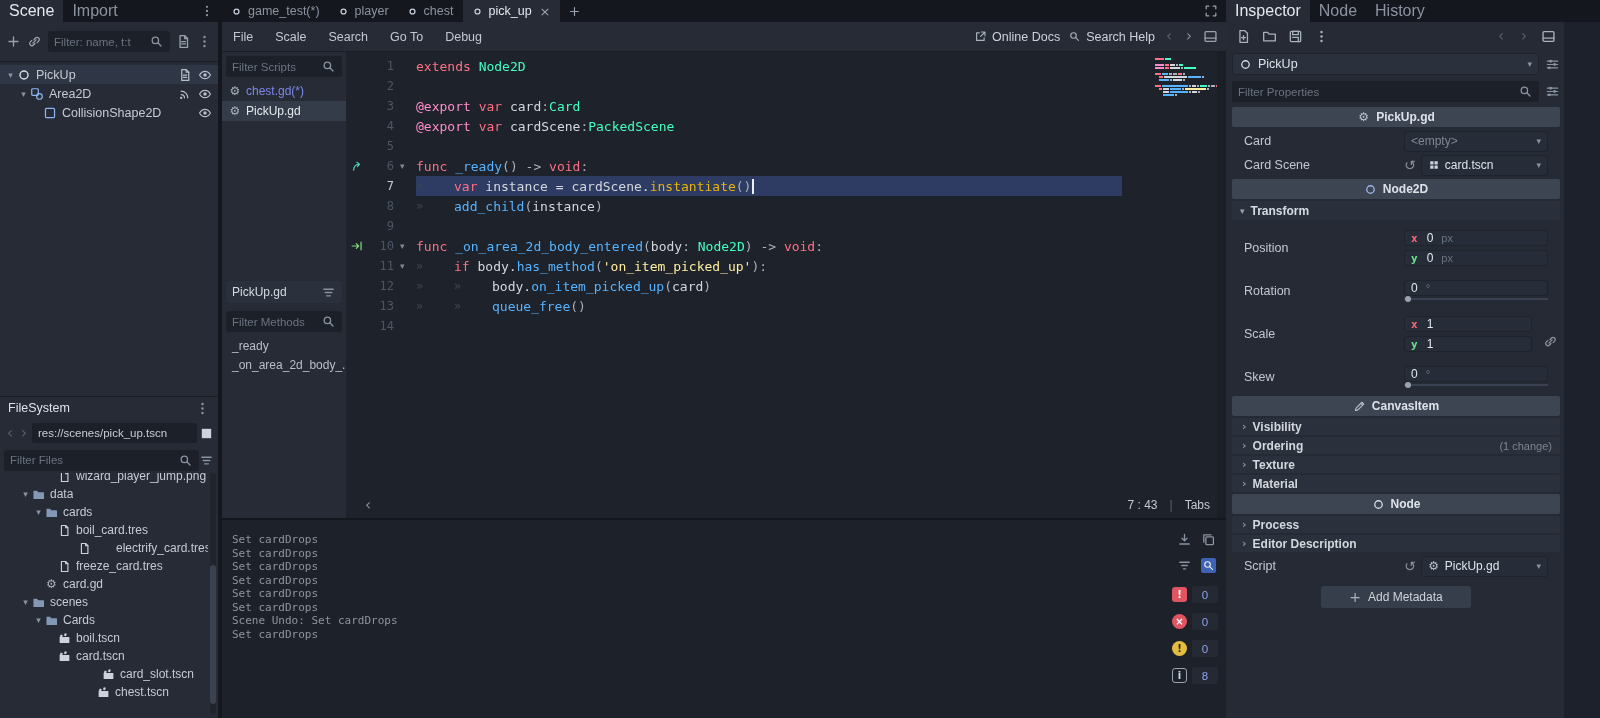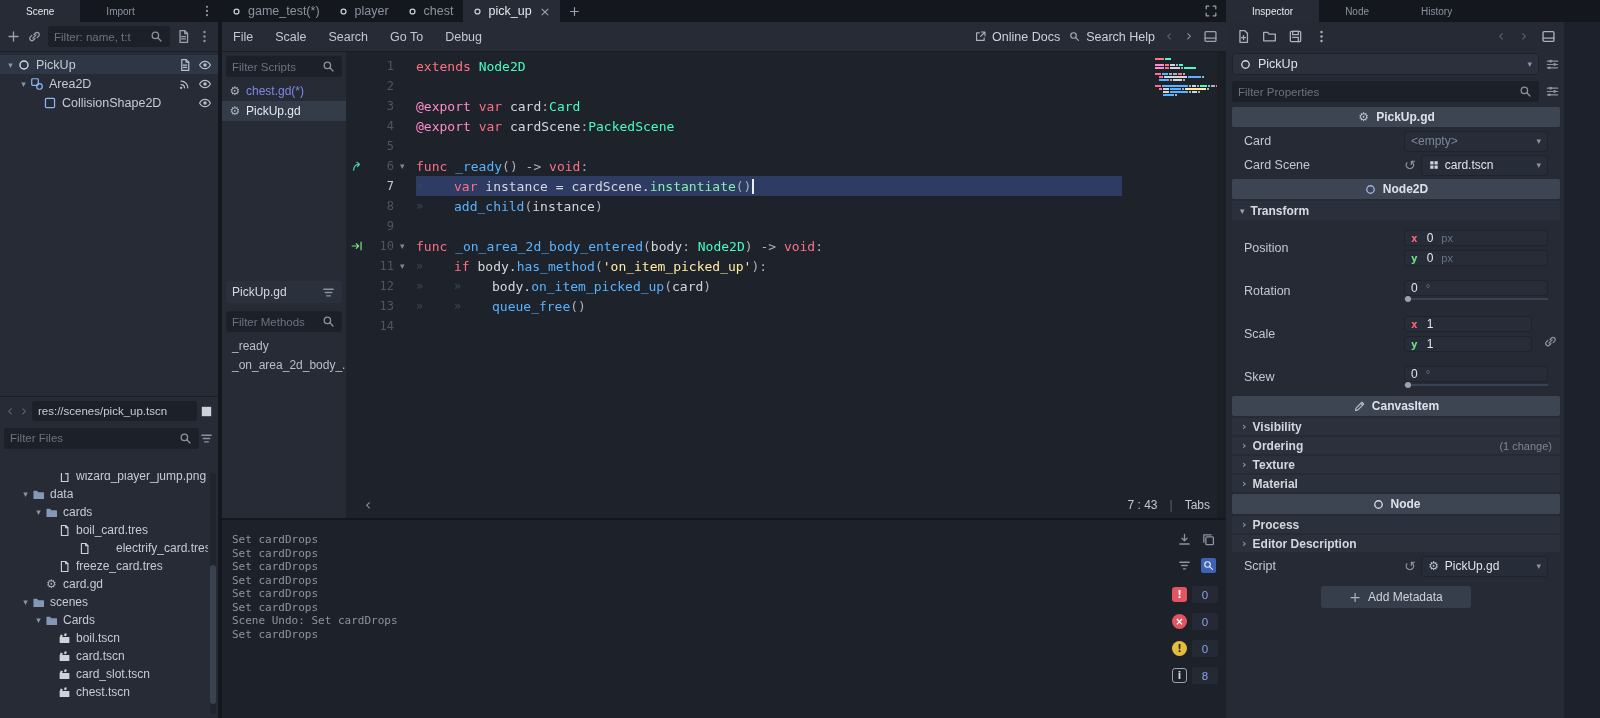--- a/index.html
+++ b/index.html
@@ -14,32 +14,32 @@
   .dim{color:#8a93a1;} .dim2{color:#9aa2ae;}
   .navarr{font-family:"DejaVu Sans",sans-serif;color:#8a93a1;font-size:15px;line-height:1;padding:0 3px;cursor:default;}
   .navarr.mut{color:#5b6470;}
   .chv{color:#8a93a1;font-size:9px;margin-left:auto;font-family:"DejaVu Sans",sans-serif;flex:none;}
 
   
   #topbar{position:absolute;left:0;top:0;width:1600px;height:22px;background:#14171d;}
   #tb-left{position:absolute;left:0;top:0;width:220px;height:22px;display:flex;align-items:stretch;}
   #tb-scenes{position:absolute;left:222px;top:0;width:1004px;height:22px;display:flex;align-items:stretch;}
   #tb-right{position:absolute;left:1226px;top:0;width:374px;height:22px;display:flex;align-items:stretch;}
-  .ttab{padding:0 26px;display:flex;align-items:center;color:#8b93a0;font-size:10px;}
+  .ttab{padding:0 9px;display:flex;align-items:center;color:#8b93a0;font-size:16px;}
   .ttab.on{background:#262b35;color:#e4e8ee;}
   .tb-dots{align-self:center;margin-left:auto;margin-right:6px;}
   .stab{padding:0 9px;display:flex;align-items:center;gap:6px;color:#8b93a0;font-size:12.5px;}
   .stab.on{background:#262b35;color:#e4e8ee;}
   .stab-x{color:#9aa2ae;font-size:13px;font-family:"DejaVu Sans",sans-serif;margin-left:2px;}
   .stab-plus{display:flex;align-items:center;padding:0 8px;}
   .tb-expand{align-self:center;margin-right:8px;}
 
   
   #left-dock{position:absolute;left:0;top:22px;width:220px;height:696px;background:#262b35;border-right:2px solid #14171d;}
-  #scene-toolbar{height:30px;display:flex;align-items:center;gap:6px;padding:0 6px;border-bottom:1px solid #1b1f27;}
+  #scene-toolbar{height:40px;display:flex;align-items:center;gap:6px;padding:0 6px;border-bottom:1px solid #1b1f27;}
   .tool-input{flex:1;height:21px;background:#1c2028;border-radius:3px;display:flex;align-items:center;padding:0 6px;min-width:0;}
   .tool-input .ph{flex:1;color:#6b7280;font-size:11.5px;overflow:hidden;white-space:nowrap;}
   .tree{padding-top:3px;}
   .trow{height:19px;display:flex;align-items:center;font-size:12.5px;color:#c6cbd3;}
   .trow.sel{background:#2f3645;}
   .trow .arr{width:13px;text-align:center;color:#8a93a1;font-size:9px;font-family:"DejaVu Sans",sans-serif;flex:none;}
   .trow .lbl{margin-left:5px;white-space:nowrap;overflow:hidden;}
   .trow .ric{display:flex;gap:6px;padding-right:6px;margin-left:auto;}
   #fs-panel{position:absolute;left:0;top:374px;right:0;bottom:0;border-top:1px solid #1b1f27;}
   #fs-header{height:22px;display:flex;align-items:center;padding:0 8px;font-size:12.5px;color:#dde2e9;background:#262b35;}
@@ -329,20 +329,32 @@
               <svg viewBox="0 0 16 16">
                 <path d="M1.8 8C3.2 5.4 5.4 3.8 8 3.8s4.8 1.6 6.2 4.2C12.8 10.6 10.6 12.2 8 12.2S3.2 10.6 1.8 8z" stroke="currentColor" fill="none" stroke-width="1.3"></path>
                 <circle cx="8" cy="8" r="2" fill="currentColor"></circle>
               </svg>
             </span>
           </span>
         </div>
       </div>
 
     <div id="fs-panel">
+      <div id="fs-header">
+        <span>FileSystem</span>
+        <span class="icn dim" style="margin-left:auto">
+            <svg viewBox="0 0 16 16">
+              <g fill="currentColor">
+                <circle cx="8" cy="3.2" r="1.3"></circle>
+                <circle cx="8" cy="8" r="1.3"></circle>
+                <circle cx="8" cy="12.8" r="1.3"></circle>
+              </g>
+            </svg>
+          </span>
+      </div>
       <div id="fs-nav">
         <span class="navarr mut">‹</span>
         <span class="navarr mut">›</span>
         <div id="fs-path">
             <span>res://scenes/pick_up.tscn</span>
           </div>
         <span class="icn" style="color:#ccd3dc">
             <svg viewBox="0 0 16 16">
               <rect x="3" y="3" width="10" height="10" fill="currentColor"></rect>
             </svg>
@@ -479,34 +491,34 @@
               <svg viewBox="0 0 16 16">
                 <g fill="currentColor">
                   <path d="M2.2 5.8L3.4 3l2.6.9-1.2 2.8z"></path>
                   <path d="M7.2 4.2l1.2-2.8 2.6.9-1.2 2.8z"></path>
                   <path d="M2 6.2h12v6.6a.8.8 0 01-.8.8H2.8a.8.8 0 01-.8-.8z"></path>
                 </g>
               </svg>
             </span>
             <span class="lbl">card.tscn</span>
           </div>
-          <div class="trow" style="padding-left: 45px;">
+          <div class="trow" style="padding-left: 45px; margin-left: 44px;">
             <span class="arr"></span>
             <span class="icn" style="height: 13px; width: 13px; color: rgb(204, 211, 220);">
               <svg viewBox="0 0 16 16">
                 <g fill="currentColor">
                   <path d="M2.2 5.8L3.4 3l2.6.9-1.2 2.8z"></path>
                   <path d="M7.2 4.2l1.2-2.8 2.6.9-1.2 2.8z"></path>
                   <path d="M2 6.2h12v6.6a.8.8 0 01-.8.8H2.8a.8.8 0 01-.8-.8z"></path>
                 </g>
               </svg>
             </span>
             <span class="lbl">card_slot.tscn</span>
           </div>
-          <div class="trow" style="padding-left: 45px;">
+          <div class="trow" style="padding-left: 45px; justify-content: center;">
             <span class="arr"></span>
             <span class="icn" style="height: 13px; width: 13px; color: rgb(204, 211, 220);">
               <svg viewBox="0 0 16 16">
                 <g fill="currentColor">
                   <path d="M2.2 5.8L3.4 3l2.6.9-1.2 2.8z"></path>
                   <path d="M7.2 4.2l1.2-2.8 2.6.9-1.2 2.8z"></path>
                   <path d="M2 6.2h12v6.6a.8.8 0 01-.8.8H2.8a.8.8 0 01-.8-.8z"></path>
                 </g>
               </svg>
             </span>
@@ -658,21 +670,21 @@
             </span>
           </span>
           <span class="cnum">6</span>
           <span class="cfold">▾</span>
           <span class="cbody"><span style="color: rgb(255, 112, 133);">func </span><span style="color: rgb(87, 179, 255);">_ready</span><span style="color: rgb(170, 177, 187);">() </span><span style="color: rgb(170, 177, 187);">-&gt; </span><span style="color: rgb(255, 112, 133);">void</span><span style="color: rgb(170, 177, 187);">:</span></span>
         </div>
         <div class="cline">
           <span class="cmark"></span>
           <span class="cnum on">7</span>
           <span class="cfold"></span>
-          <span class="cbody sel"><span class="ctab">»</span><span style="color: rgb(255, 112, 133);">var </span><span style="color: rgb(211, 215, 221);">instance = cardScene.</span><span style="color: #86efac; text-align: center;">instantiate</span><span style="color: rgb(170, 177, 187);">()</span><span class="caret"></span></span>
+          <span class="cbody sel"><span class="ctab">»</span><span style="color: rgb(255, 112, 133);">var </span><span style="color: rgb(211, 215, 221);">instance = cardScene.</span><span style="color: #eab308; text-align: center;">instantiate</span><span style="color: rgb(170, 177, 187);">()</span><span class="caret"></span></span>
         </div>
         <div class="cline">
           <span class="cmark"></span>
           <span class="cnum">8</span>
           <span class="cfold"></span>
           <span class="cbody"><span class="ctab">»</span><span style="color: rgb(87, 179, 255);">add_child</span><span style="color: rgb(170, 177, 187);">(</span><span style="color: rgb(211, 215, 221);">instance</span><span style="color: rgb(170, 177, 187);">)</span></span>
         </div>
         <div class="cline">
           <span class="cmark"></span>
           <span class="cnum">9</span>

